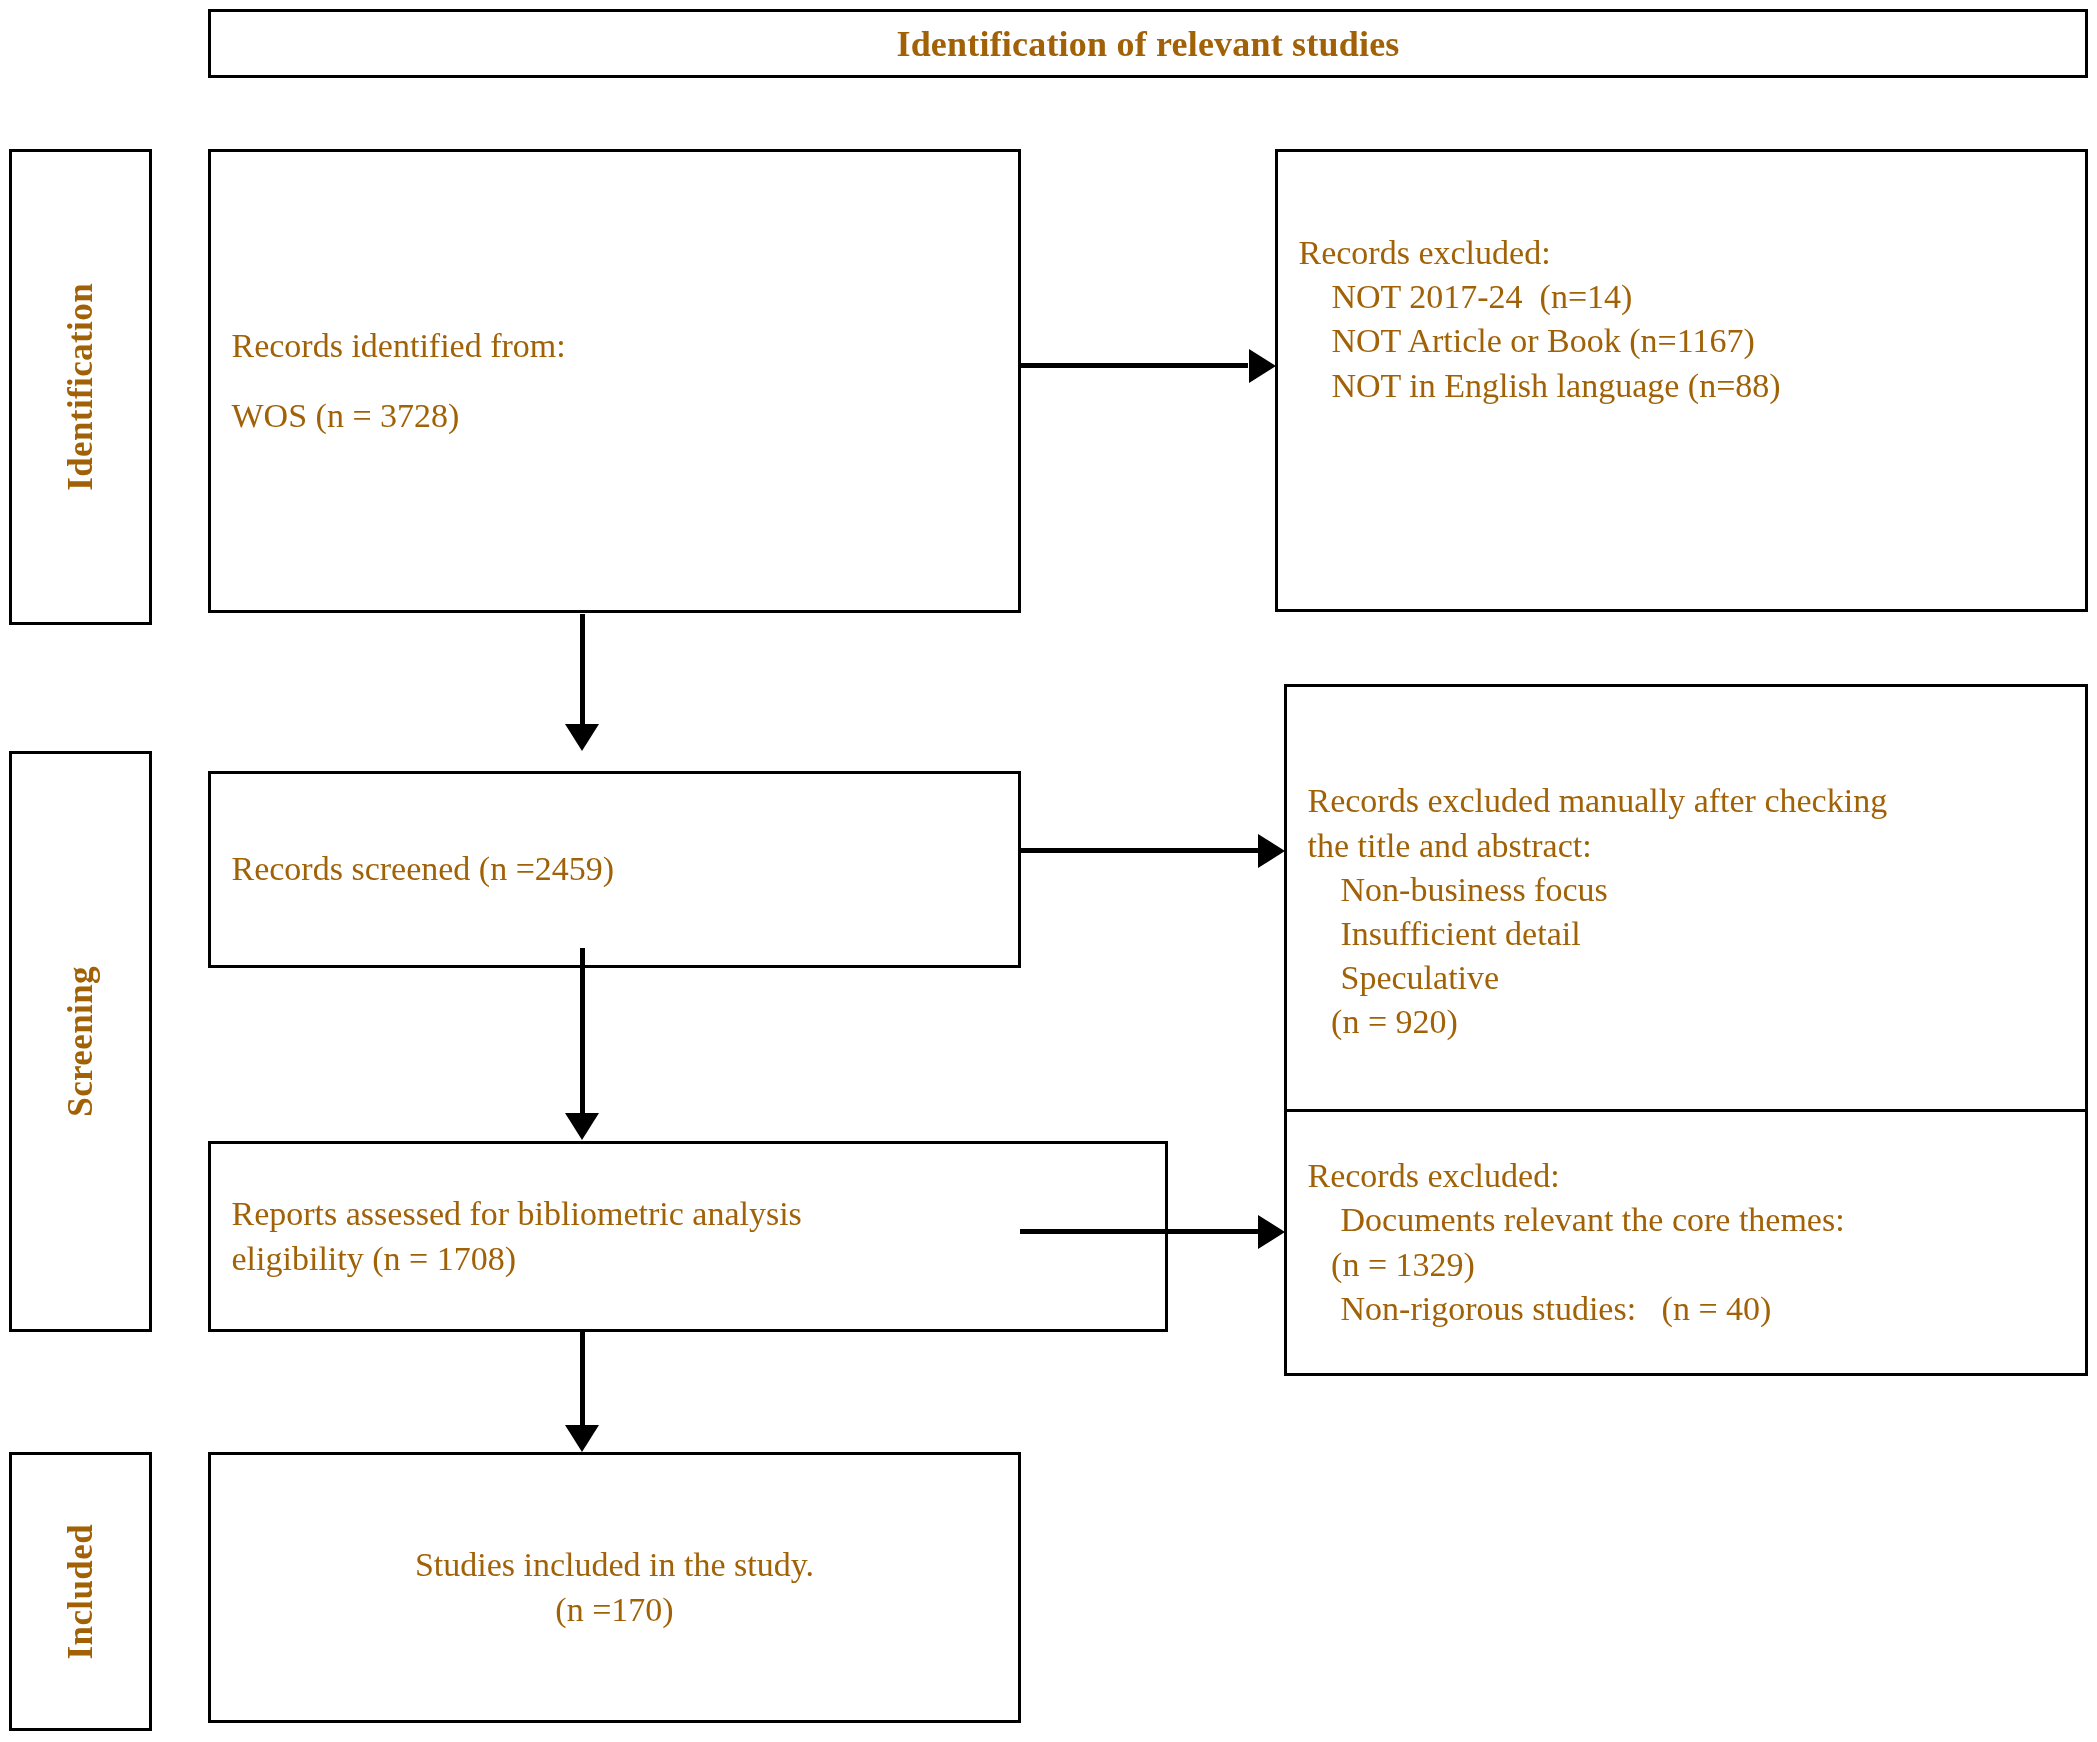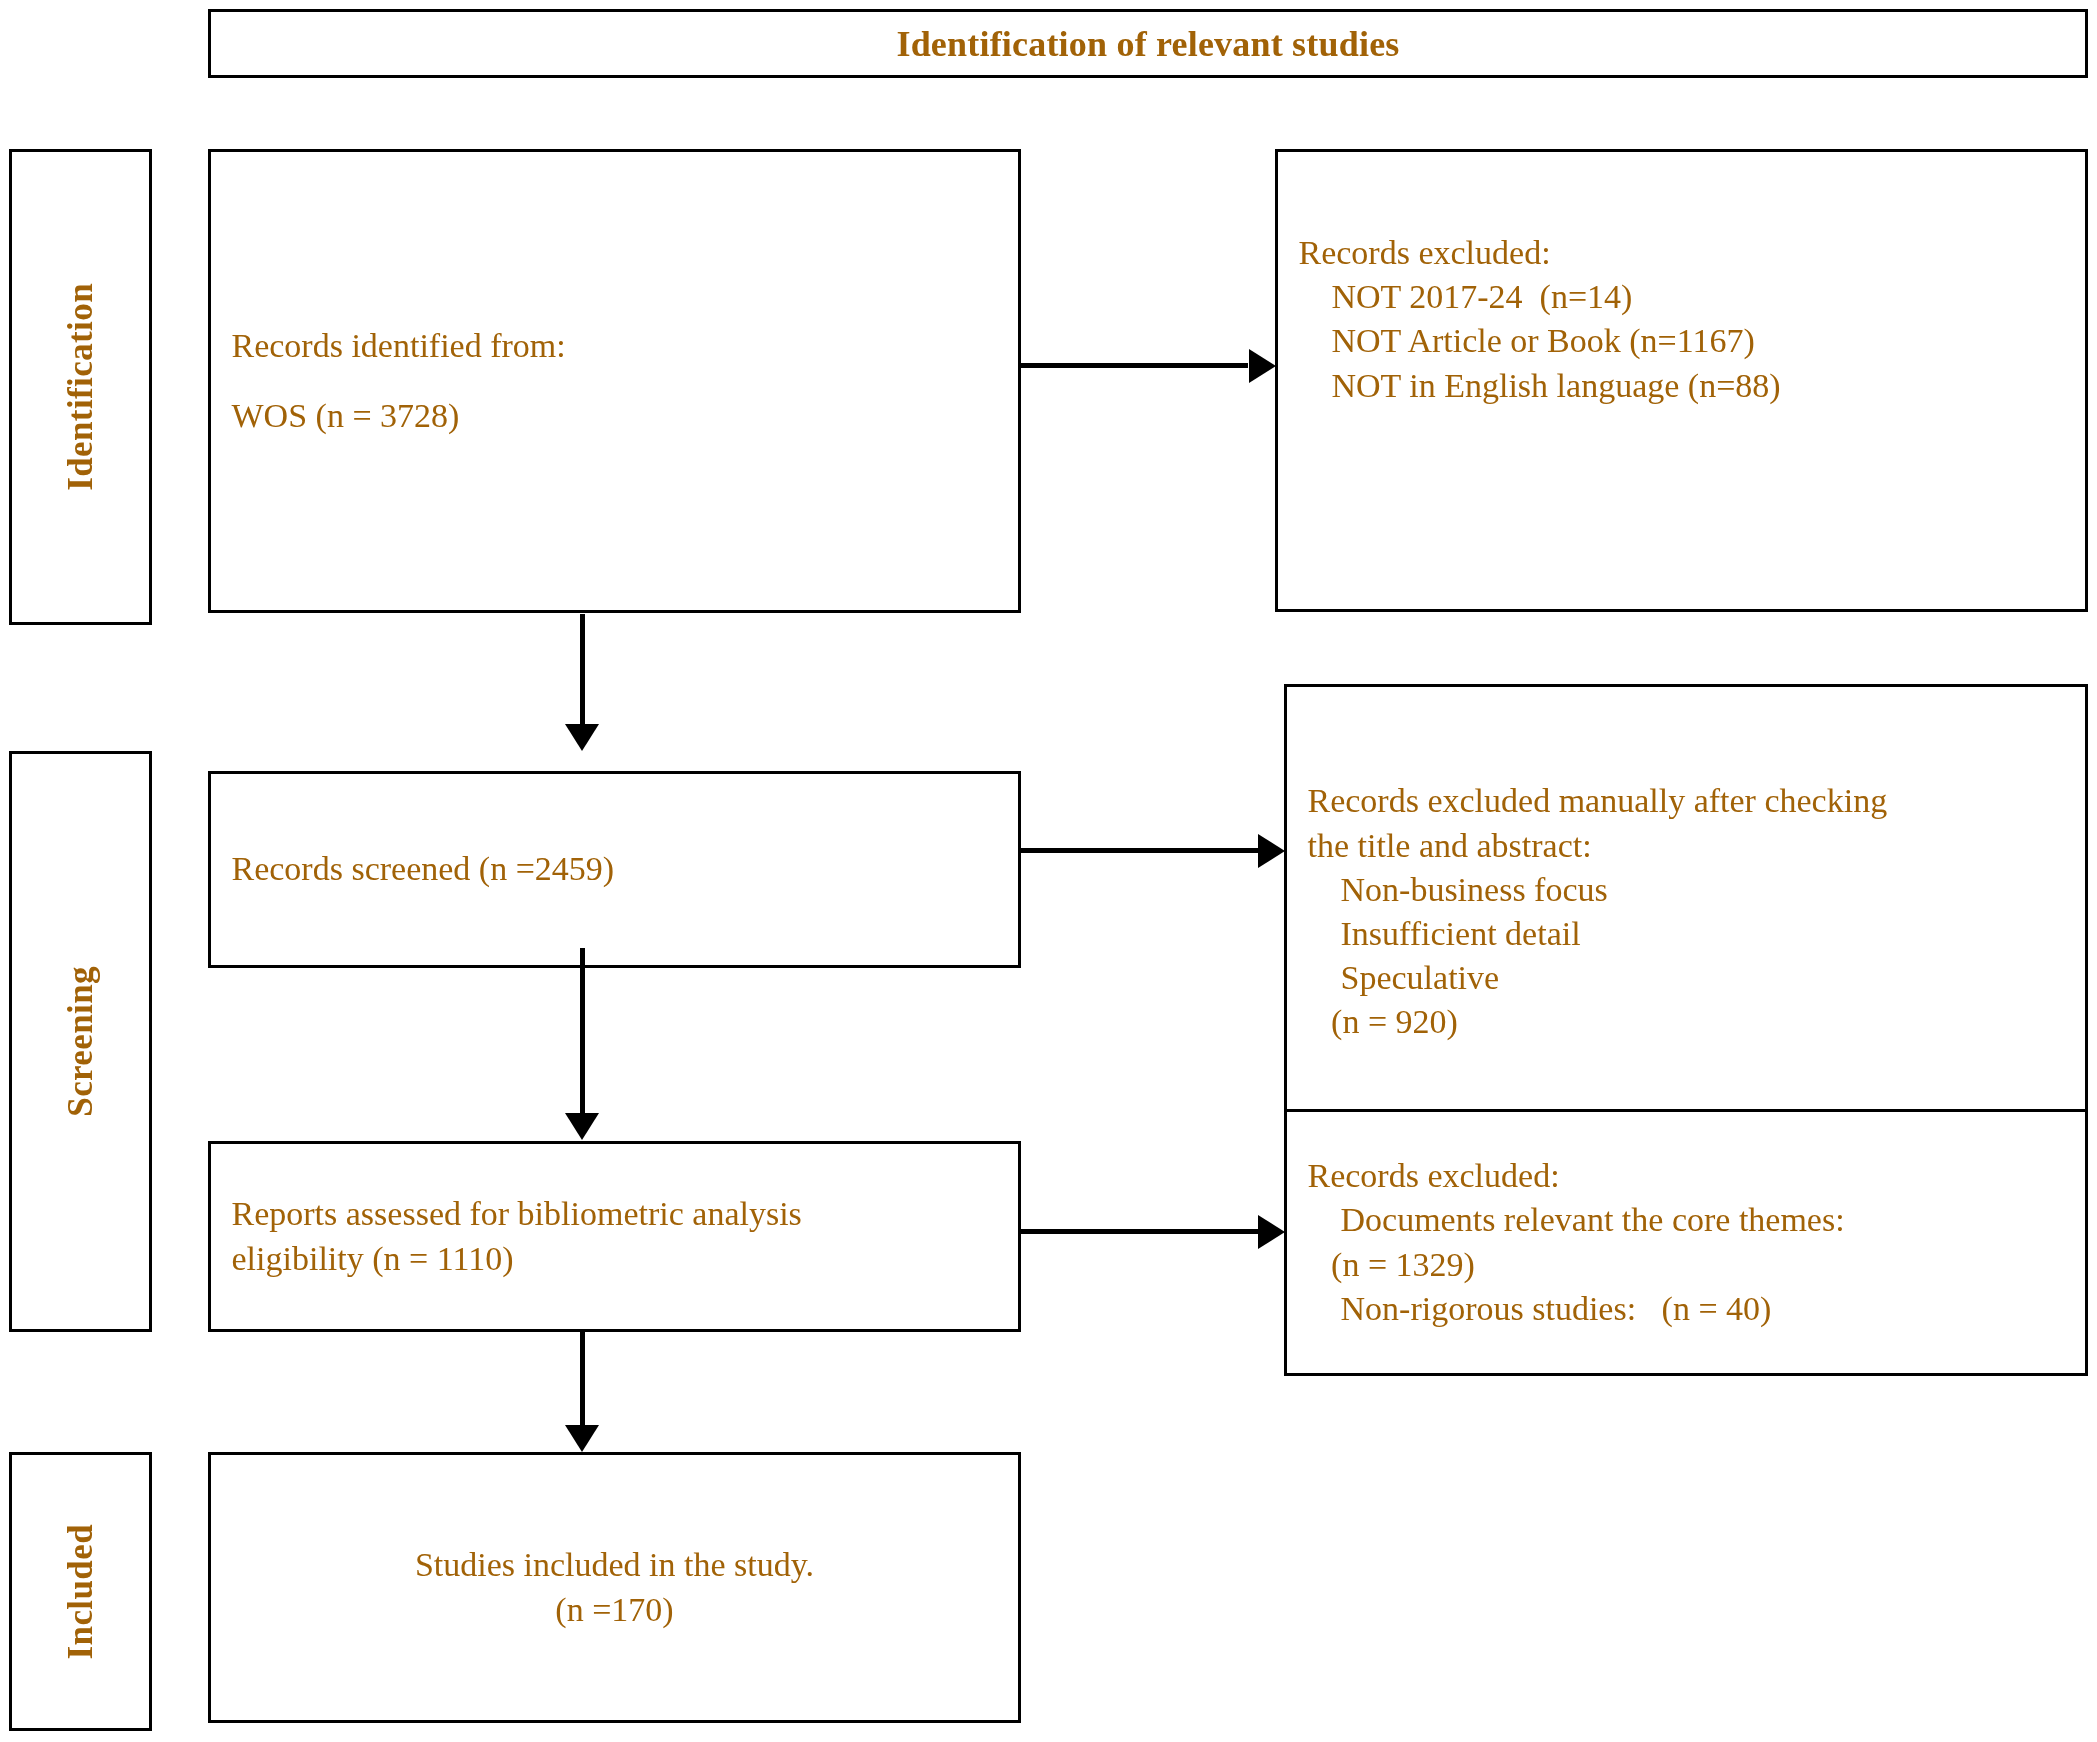--- a/index.html
+++ b/index.html
@@ -130,23 +130,23 @@
 
   <div class="box content-box" style="left:1284px; top:684px; width:804px; height:456px;">
     <div class="line">Records excluded manually after checking</div>
     <div class="line">the title and abstract:</div>
     <div class="line indent1">Non-business focus</div>
     <div class="line indent1">Insufficient detail</div>
     <div class="line indent1">Speculative</div>
     <div class="line indent2">(n = 920)</div>
   </div>
 
-  <div class="box content-box" style="left:208px; top:1141px; width:813px; height:191px;justify-content:center;">
+  <div class="box content-box" style="left:208px; top:1141px; width:960px; height:191px;justify-content:center;">
     <div class="line">Reports assessed for bibliometric analysis</div>
-    <div class="line">eligibility (n = 1110)</div>
+    <div class="line">eligibility (n = 1708)</div>
   </div>
 
   <div class="box content-box" style="left:1284px; top:1109px; width:804px; height:267px;">
     <div class="line">Records excluded:</div>
     <div class="line indent1">Documents relevant the core themes:</div>
     <div class="line indent2">(n = 1329)</div>
     <div class="line indent1">Non-rigorous studies:   (n = 40)</div>
   </div>
 
   <div class="box content-box" style="left:208px; top:1452px; width:813px; height:271px;text-align:center;">

